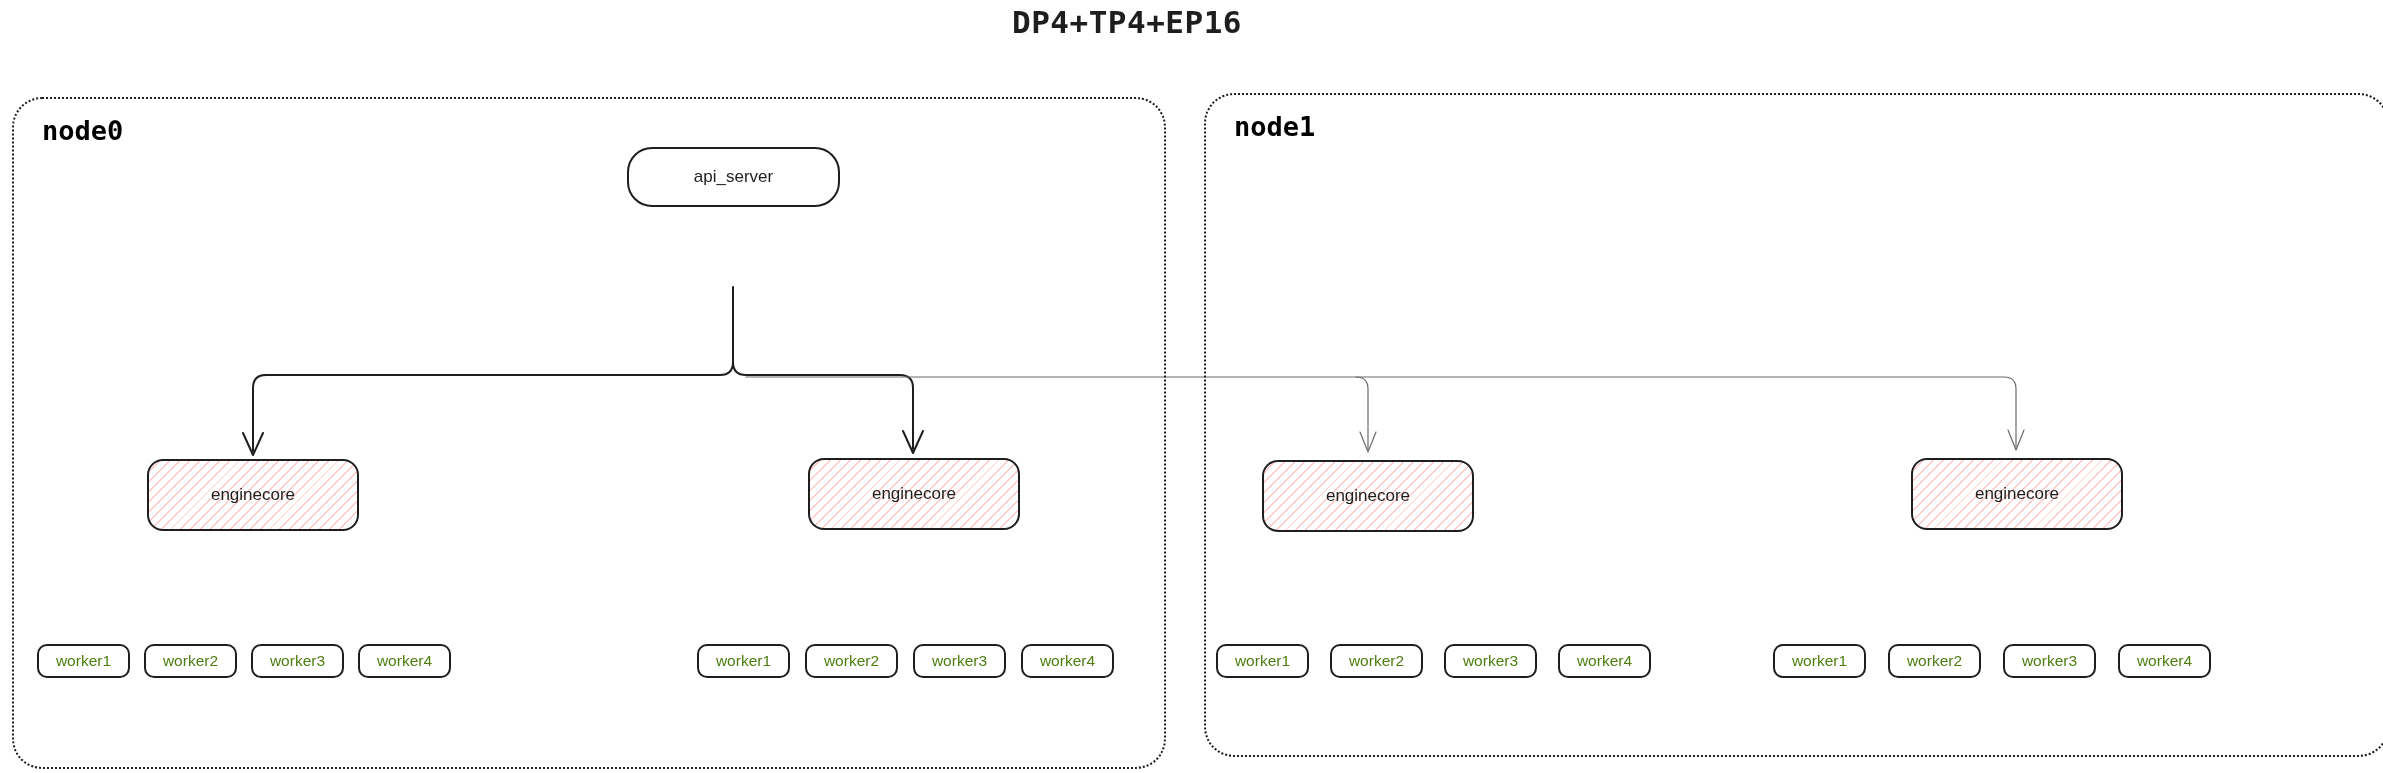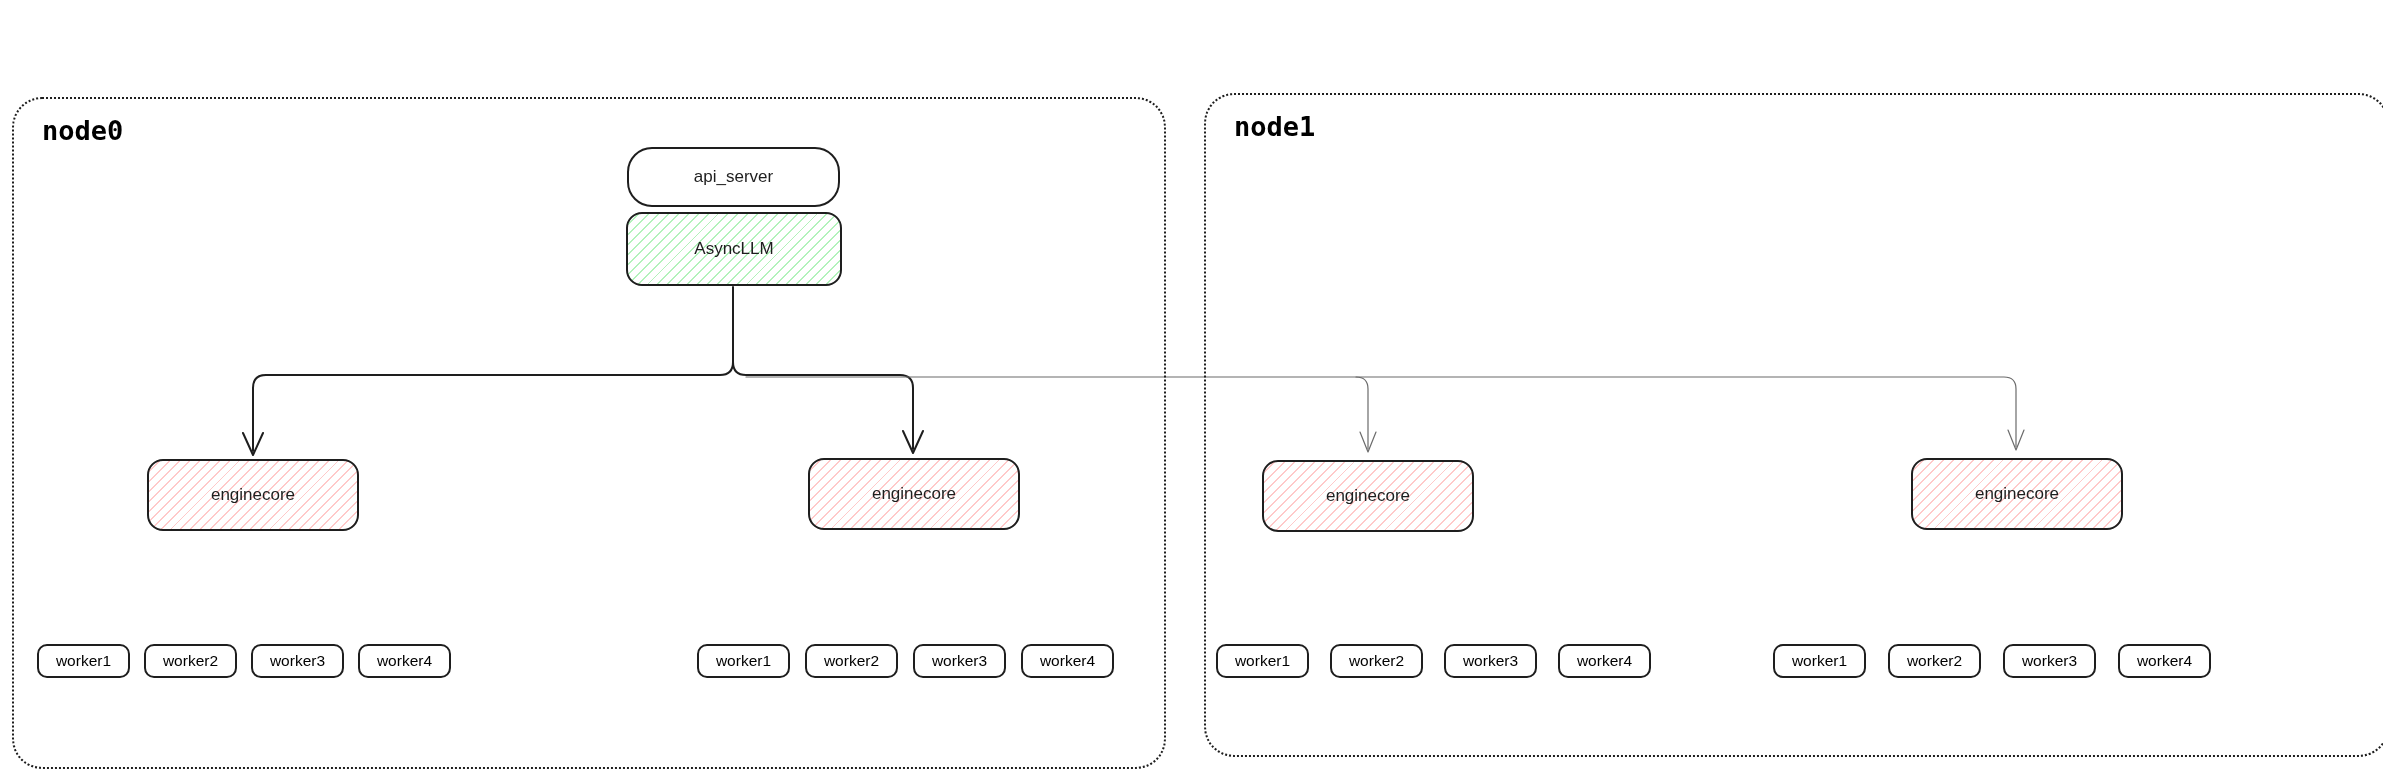--- a/index.html
+++ b/index.html
@@ -64,29 +64,30 @@
   .wr2{left:697px;gap:15px;}
   .wr3{left:1216px;gap:21px;}
   .wr4{left:1773px;gap:22px;}
   .worker{
     position:relative;
     width:93px;height:34px;
     border:2px solid #1e1e1e;border-radius:10px;
     background:#ffffff;
     display:flex;align-items:center;justify-content:center;
     box-sizing:border-box;
-    font-size:15.5px;color:#000000;white-space:nowrap;
+    font-size:15.5px;color:#4d7c0f;white-space:nowrap;
   }
   svg.arrow-layer{position:absolute;left:0;top:0;pointer-events:none;}
 </style>
 </head>
 <body>
 
 <div class="stage">
 
+  <div class="diagram-title">DP4+TP4+EP16</div>
 
   <svg class="arrow-layer" width="2383" height="773" viewBox="0 0 2383 773">
     <g fill="none" stroke="#1e1e1e" stroke-width="2" stroke-linecap="round" stroke-linejoin="round">
       <path d="M733 287 L733 362 Q733 375 720 375 L266 375 Q253 375 253 388 L253 451"></path>
       <path d="M243 433 L253 455 L263 433"></path>
       <path d="M733 362 Q733 375 746 375 L900 375 Q913 375 913 388 L913 449"></path>
       <path d="M903 431 L913 453 L923 431"></path>
     </g>
     <g fill="none" stroke="#6b6b6b" stroke-width="1.2" stroke-linecap="round" stroke-linejoin="round">
       <path d="M746 377 L2004 377 Q2016 377 2016 389 L2016 447"></path>
@@ -99,23 +100,20 @@
   <div class="node-box n0">
     <div class="node-label">node0</div>
   </div>
 
   <div class="node-box n1">
     <div class="node-label">node1</div>
   </div>
 
   <div class="shape api-server">
     <span>api_server</span>
-  </div>
-  <div class="shape rbig asyncllm hatch-green">
-    <span>AsyncLLM</span>
   </div>
 
   <div class="shape rbig enginecore ec1 hatch-red">
     <span>enginecore</span>
   </div>
   <div class="shape rbig enginecore ec2 hatch-red">
     <span>enginecore</span>
   </div>
   <div class="shape rbig enginecore ec3 hatch-red">
     <span>enginecore</span>

